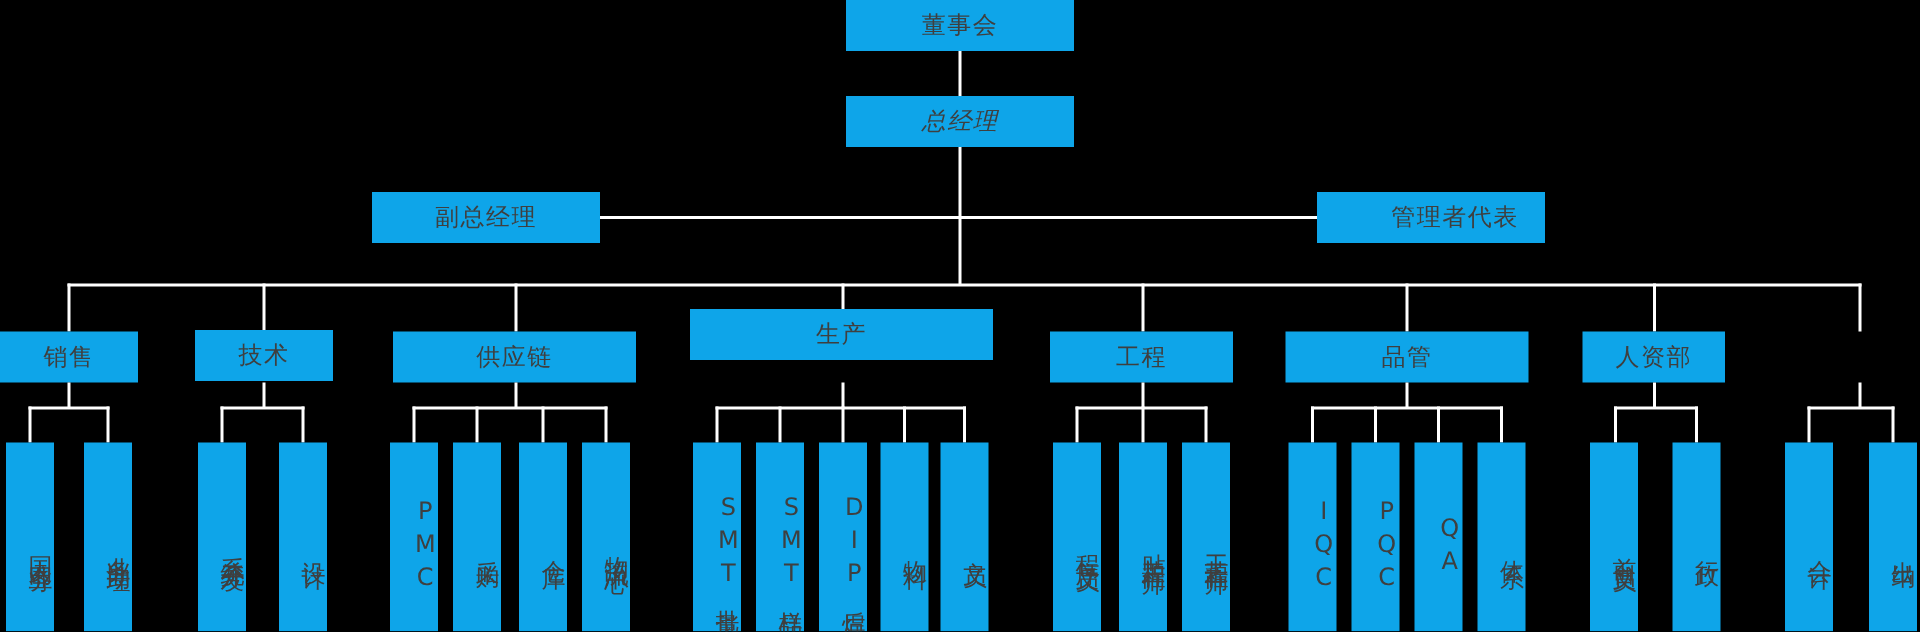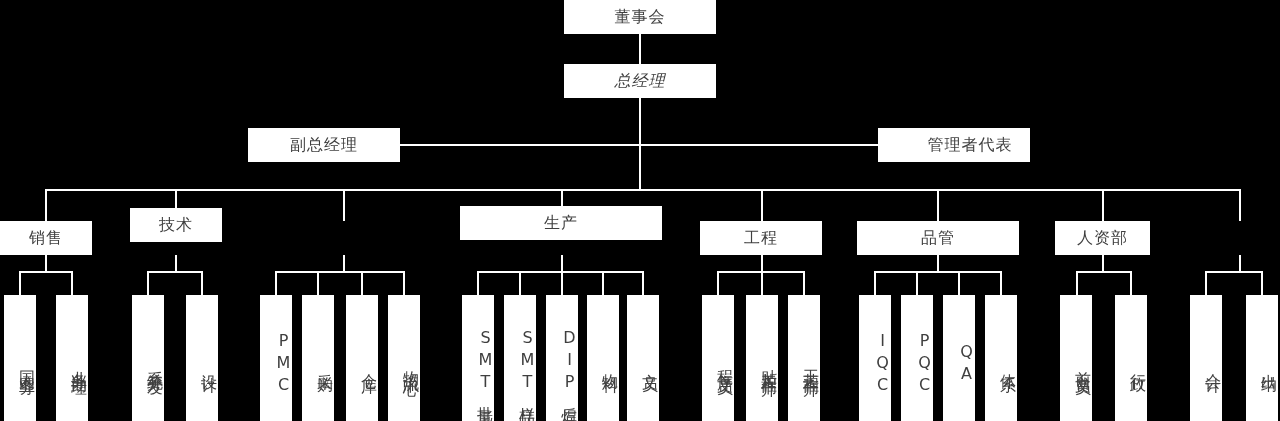--- a/index.html
+++ b/index.html
@@ -10,21 +10,21 @@
   #chart-root {
     position: relative;
     width: 1280px;
     height: 421px;
     background: #000000;
     font-family: "DejaVu Sans", "Liberation Sans", sans-serif;
     overflow: hidden;
   }
   .box {
     position: absolute;
-    background: #ffffff;
+    background: #0ea5e9;
     color: #3f3f3f;
     display: flex;
     align-items: center;
     justify-content: center;
     box-sizing: border-box;
     line-height: 1.1;
   }
   .box-h {
     font-size: 16px;
     letter-spacing: 1px;
@@ -67,21 +67,22 @@
   <div class="line" style="left:45px; top:189px; width:2px; height:32px;"></div>
   <div class="line" style="left:175px; top:189px; width:2px; height:32px;"></div>
   <div class="line" style="left:343px; top:189px; width:2px; height:32px;"></div>
   <div class="line" style="left:561px; top:189px; width:2px; height:32px;"></div>
   <div class="line" style="left:761px; top:189px; width:2px; height:32px;"></div>
   <div class="line" style="left:937px; top:189px; width:2px; height:32px;"></div>
   <div class="line" style="left:1102px; top:189px; width:2px; height:32px;"></div>
   <div class="line" style="left:1239px; top:189px; width:2px; height:32px;"></div>
 
   <div class="box box-h" style="left:0px; top:221px; width:92px; height:34px;">销售</div>
-  <div class="box box-h" style="left:130px; top:208px; width:92px; height:34px;text-align:center;">技术</div>
+  <div class="box box-h" style="left:130px; top:220px; width:92px; height:34px;text-align:center;">技术</div>
+  <div class="box box-h" style="left:262px; top:221px; width:162px; height:34px;">供应链</div>
   <div class="box box-h" style="left:460px; top:206px; width:202px; height:34px;">生产</div>
   <div class="box box-h" style="left:700px; top:221px; width:122px; height:34px;">工程</div>
   <div class="box box-h" style="left:857px; top:221px; width:162px; height:34px;">品管</div>
   <div class="box box-h" style="left:1055px; top:221px; width:95px; height:34px;">人资部</div>
 
   <div class="line" style="left:45px; top:255px; width:2px; height:17px;"></div>
   <div class="line" style="left:19px; top:271px; width:54px; height:2px;"></div>
   <div class="line" style="left:19px; top:271px; width:2px; height:24px;"></div>
   <div class="line" style="left:71px; top:271px; width:2px; height:24px;"></div>
 

